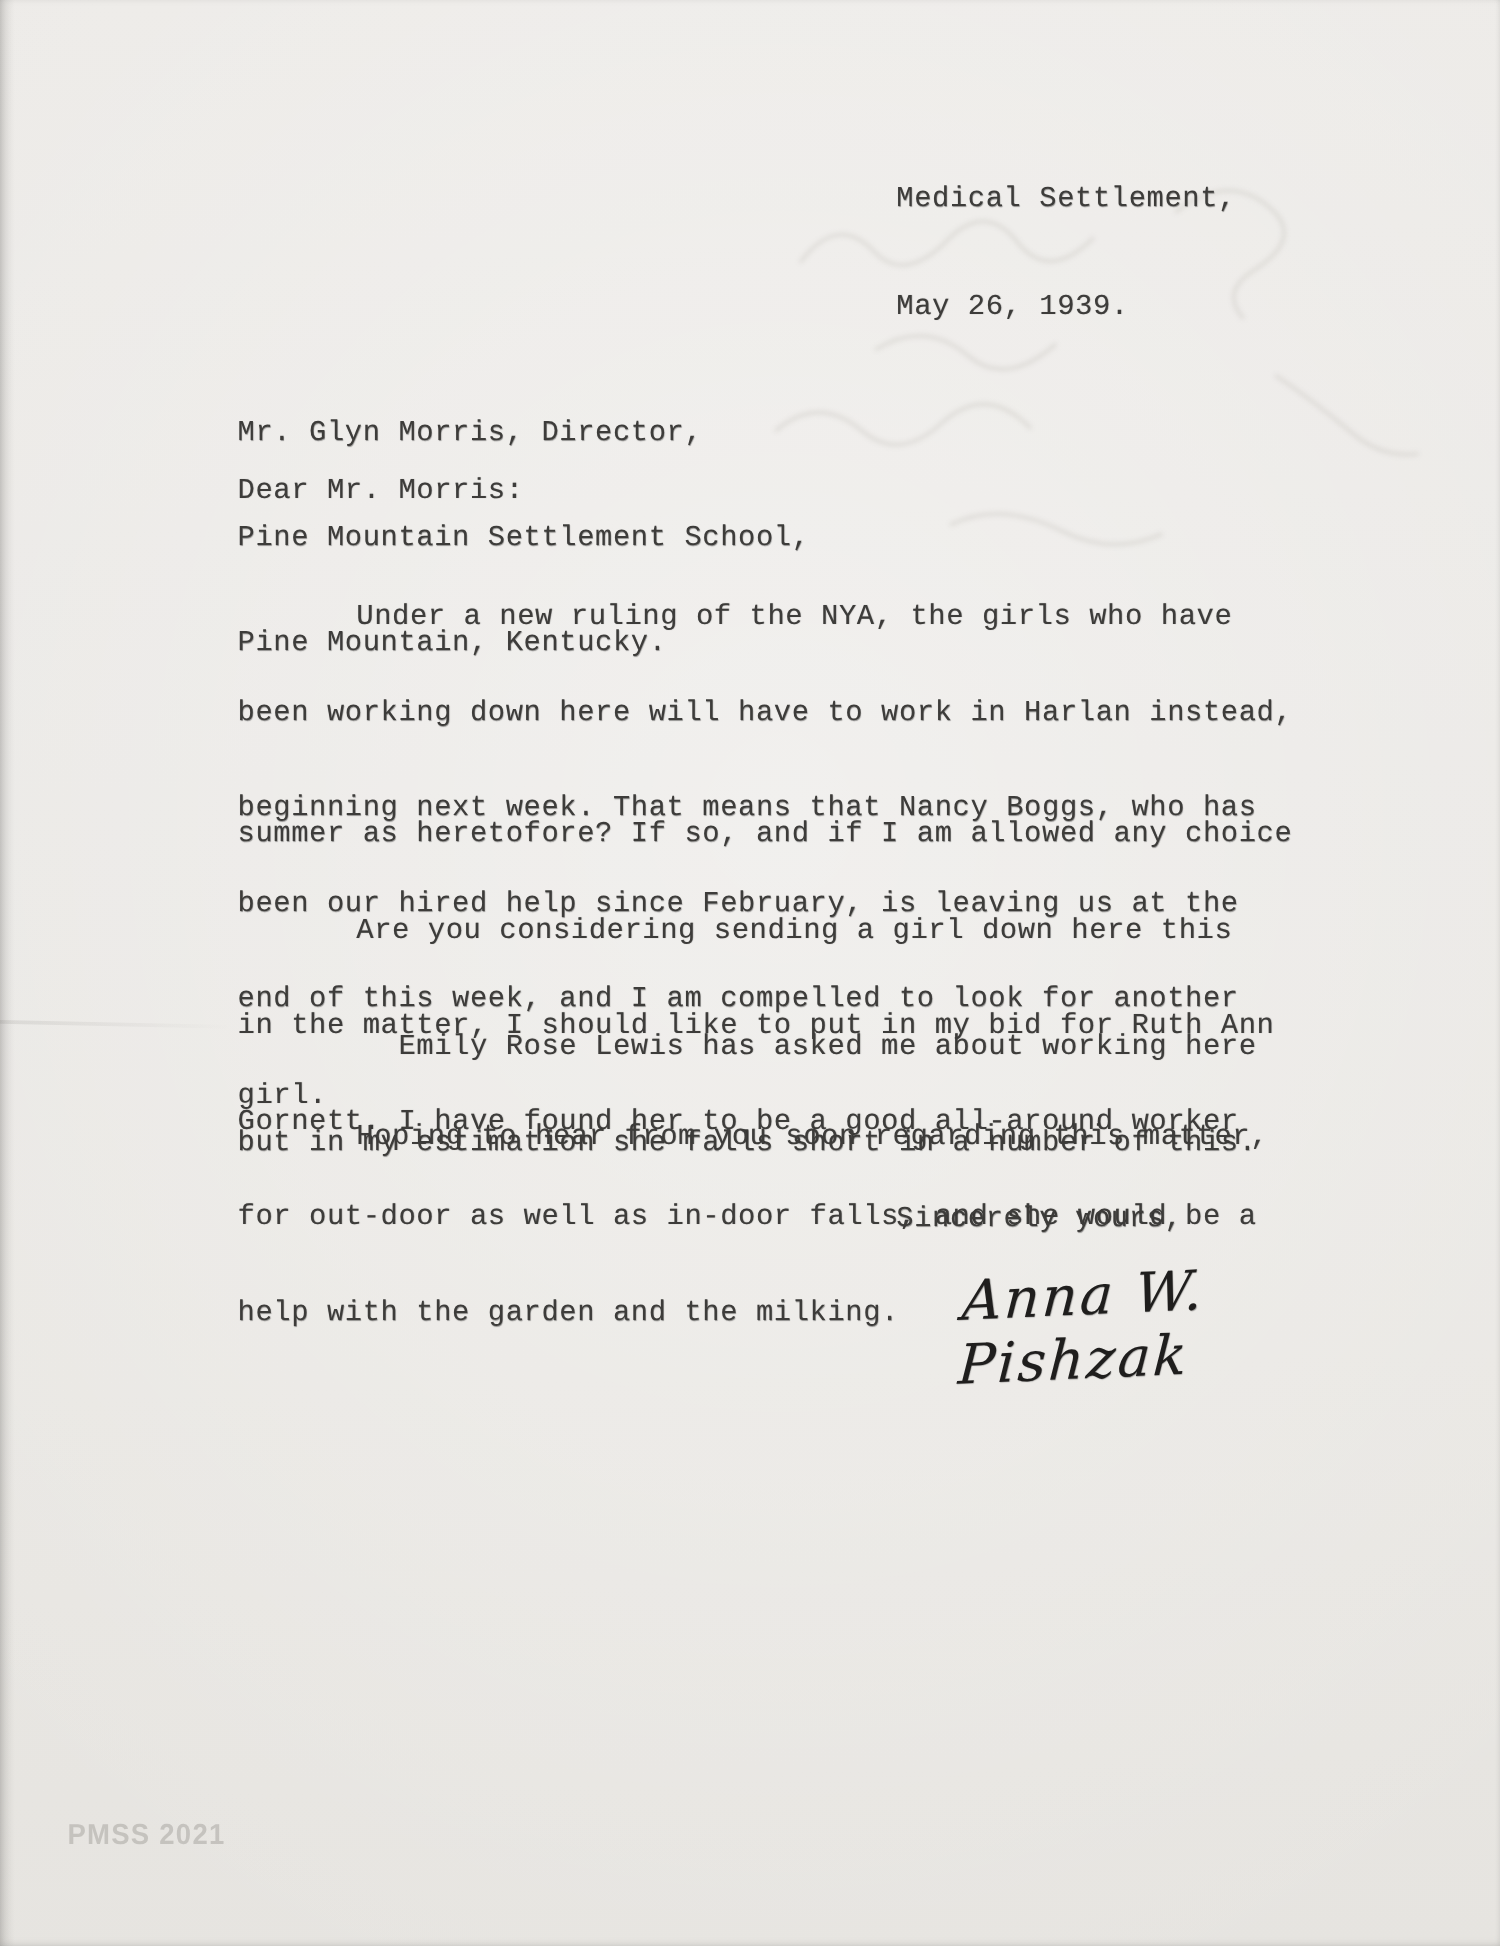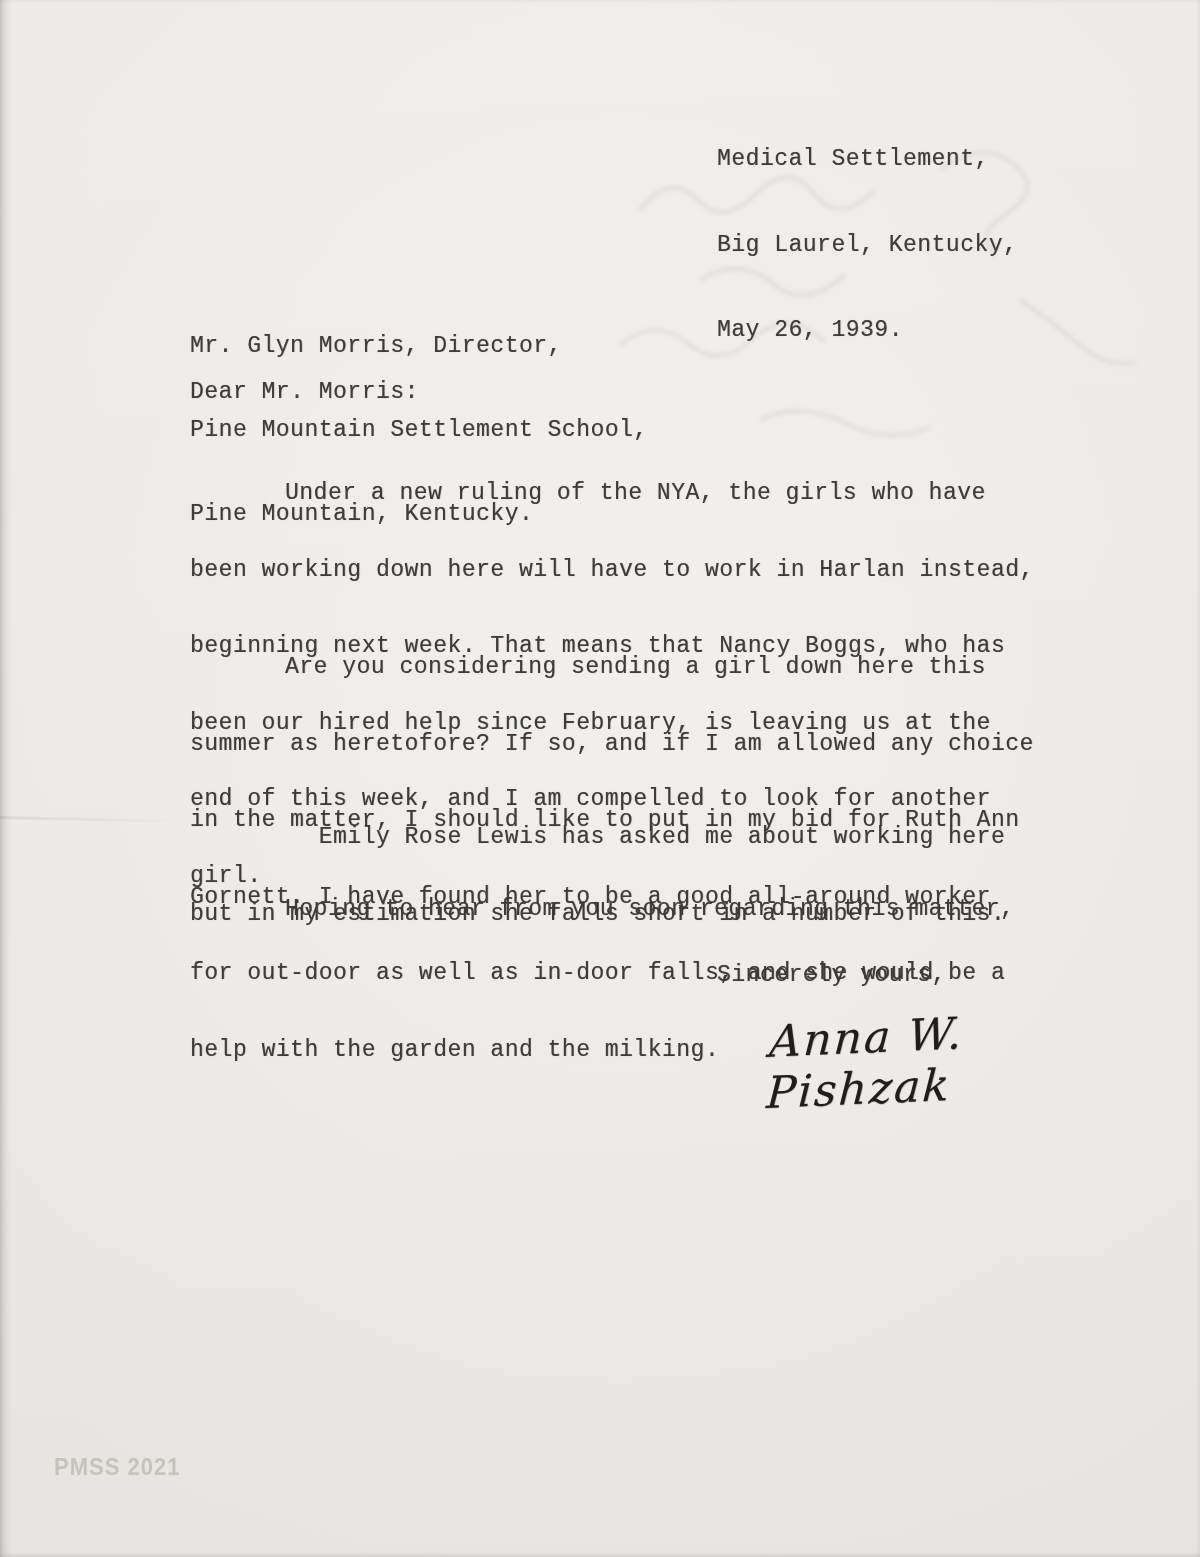--- a/index.html
+++ b/index.html
@@ -98,21 +98,20 @@
       <path d="M1020 300 q 30 20 60 45 q 25 22 55 18"></path>
       <path d="M760 420 q 40 -20 90 5 q 40 20 80 2"></path>
     </g>
   </svg>
 
   <div class="crease-left"></div>
   <div class="crease-mid"></div>
 
   <div class="tw lh" style="left:717px; top:88px;">
     <span class="block-line">Medical Settlement,</span>
-    <span class="block-line">Big Laurel, Kentucky,</span>
     <span class="block-line">May 26, 1939.</span>
   </div>
 
   <div class="tw rec" style="left:190px; top:276px;">
     <span class="block-line">Mr. Glyn Morris, Director,</span>
     <span class="block-line">Pine Mountain Settlement School,</span>
     <span class="block-line">Pine Mountain, Kentucky.</span>
   </div>
 
   <div class="tw" style="left:190px; top:380px;text-align:center;">Dear Mr. Morris:</div>
@@ -120,22 +119,22 @@
   <div class="tw para" style="left:190px; top:430px;">
     <span class="block-line indent">Under a new ruling of the NYA, the girls who have</span>
     <span class="block-line">been working down here will have to work in Harlan instead,</span>
     <span class="block-line">beginning next week. That means that Nancy Boggs, who has</span>
     <span class="block-line">been our hired help since February, is leaving us at the</span>
     <span class="block-line">end of this week, and I am compelled to look for another</span>
     <span class="block-line">girl.</span>
   </div>
 
   <div class="tw para" style="left:190px; top:604px;">
+    <span class="block-line">summer as heretofore? If so, and if I am allowed any choice</span>
     <span class="block-line indent">Are you considering sending a girl down here this</span>
-    <span class="block-line">summer as heretofore? If so, and if I am allowed any choice</span>
     <span class="block-line">in the matter, I should like to put in my bid for Ruth Ann</span>
     <span class="block-line">Gornett. I have found her to be a good all-around worker</span>
     <span class="block-line">for out-door as well as in-door falls, and she would be a</span>
     <span class="block-line">help with the garden and the milking.</span>
   </div>
 
   <div class="tw para" style="left:190px; top:774px;text-align:right;">
     <span class="block-line indent">Emily Rose Lewis has asked me about working here</span>
     <span class="block-line">but in my estimation she falls short in a number of this.</span>
   </div>

